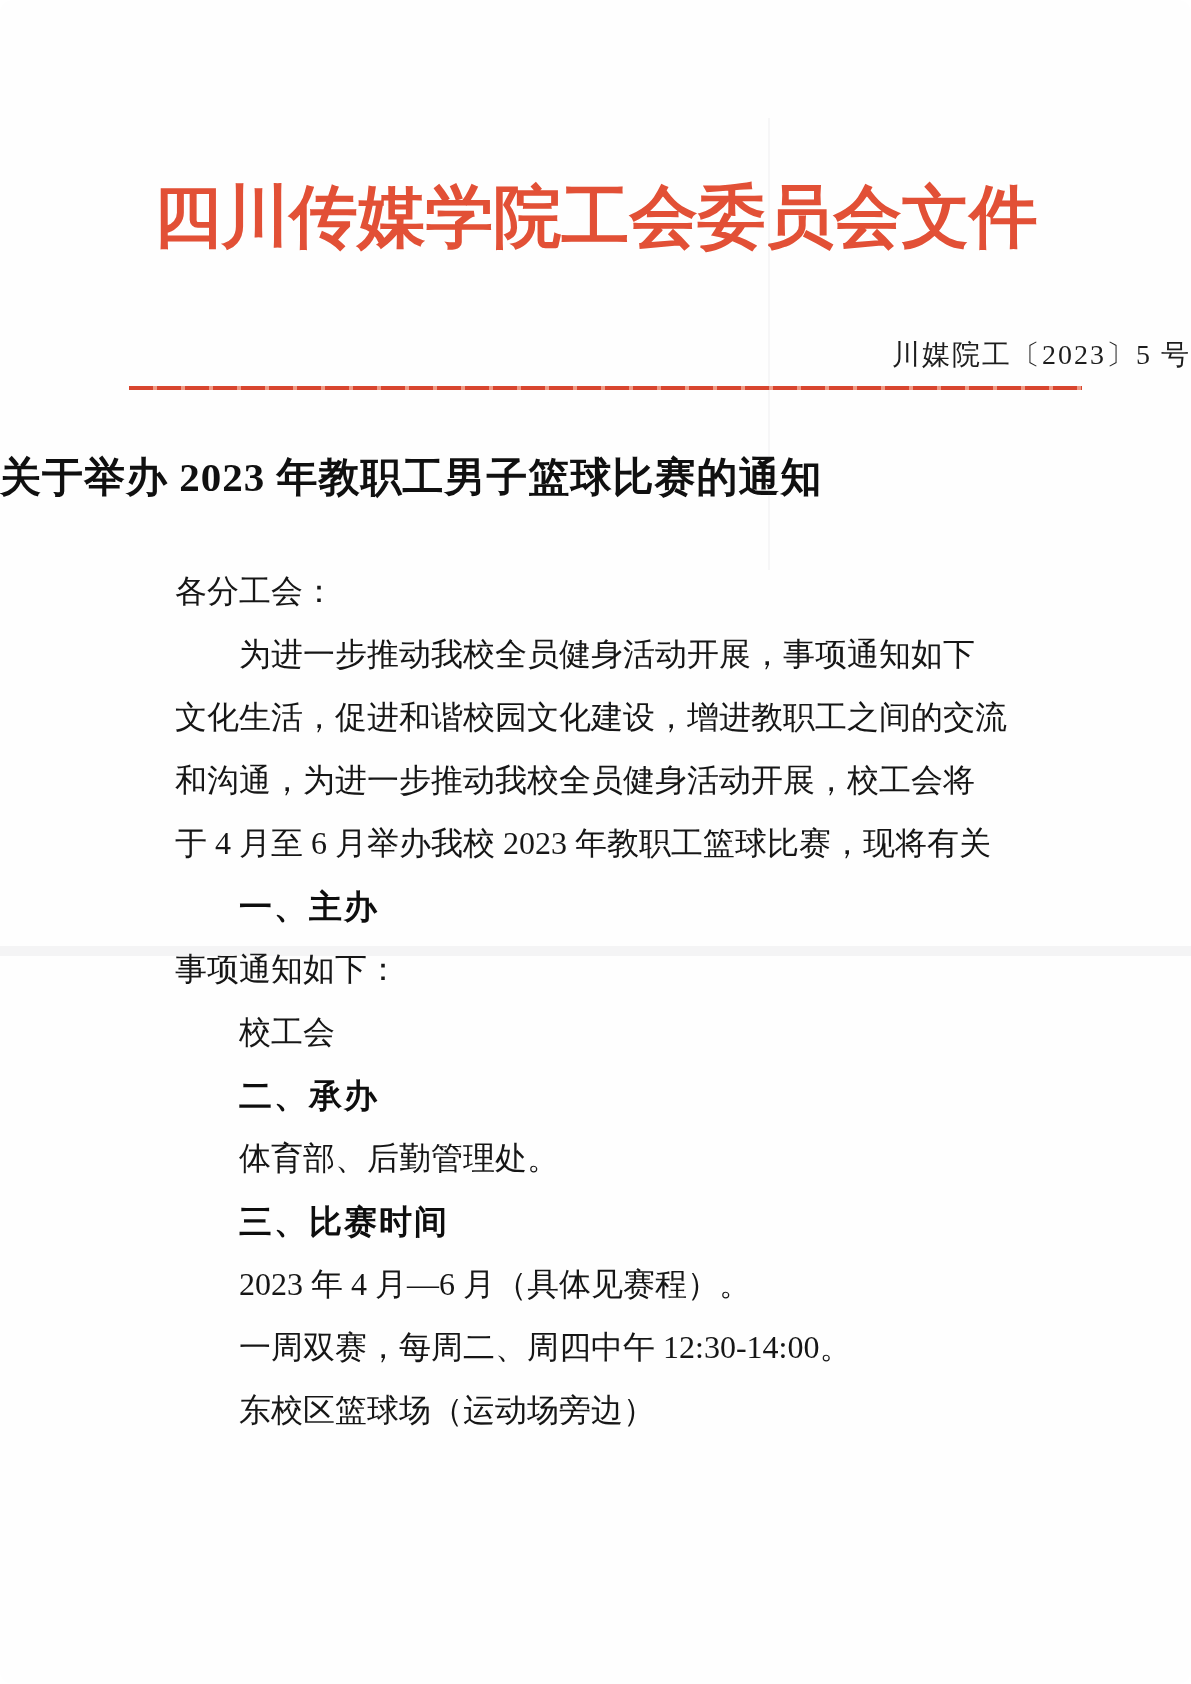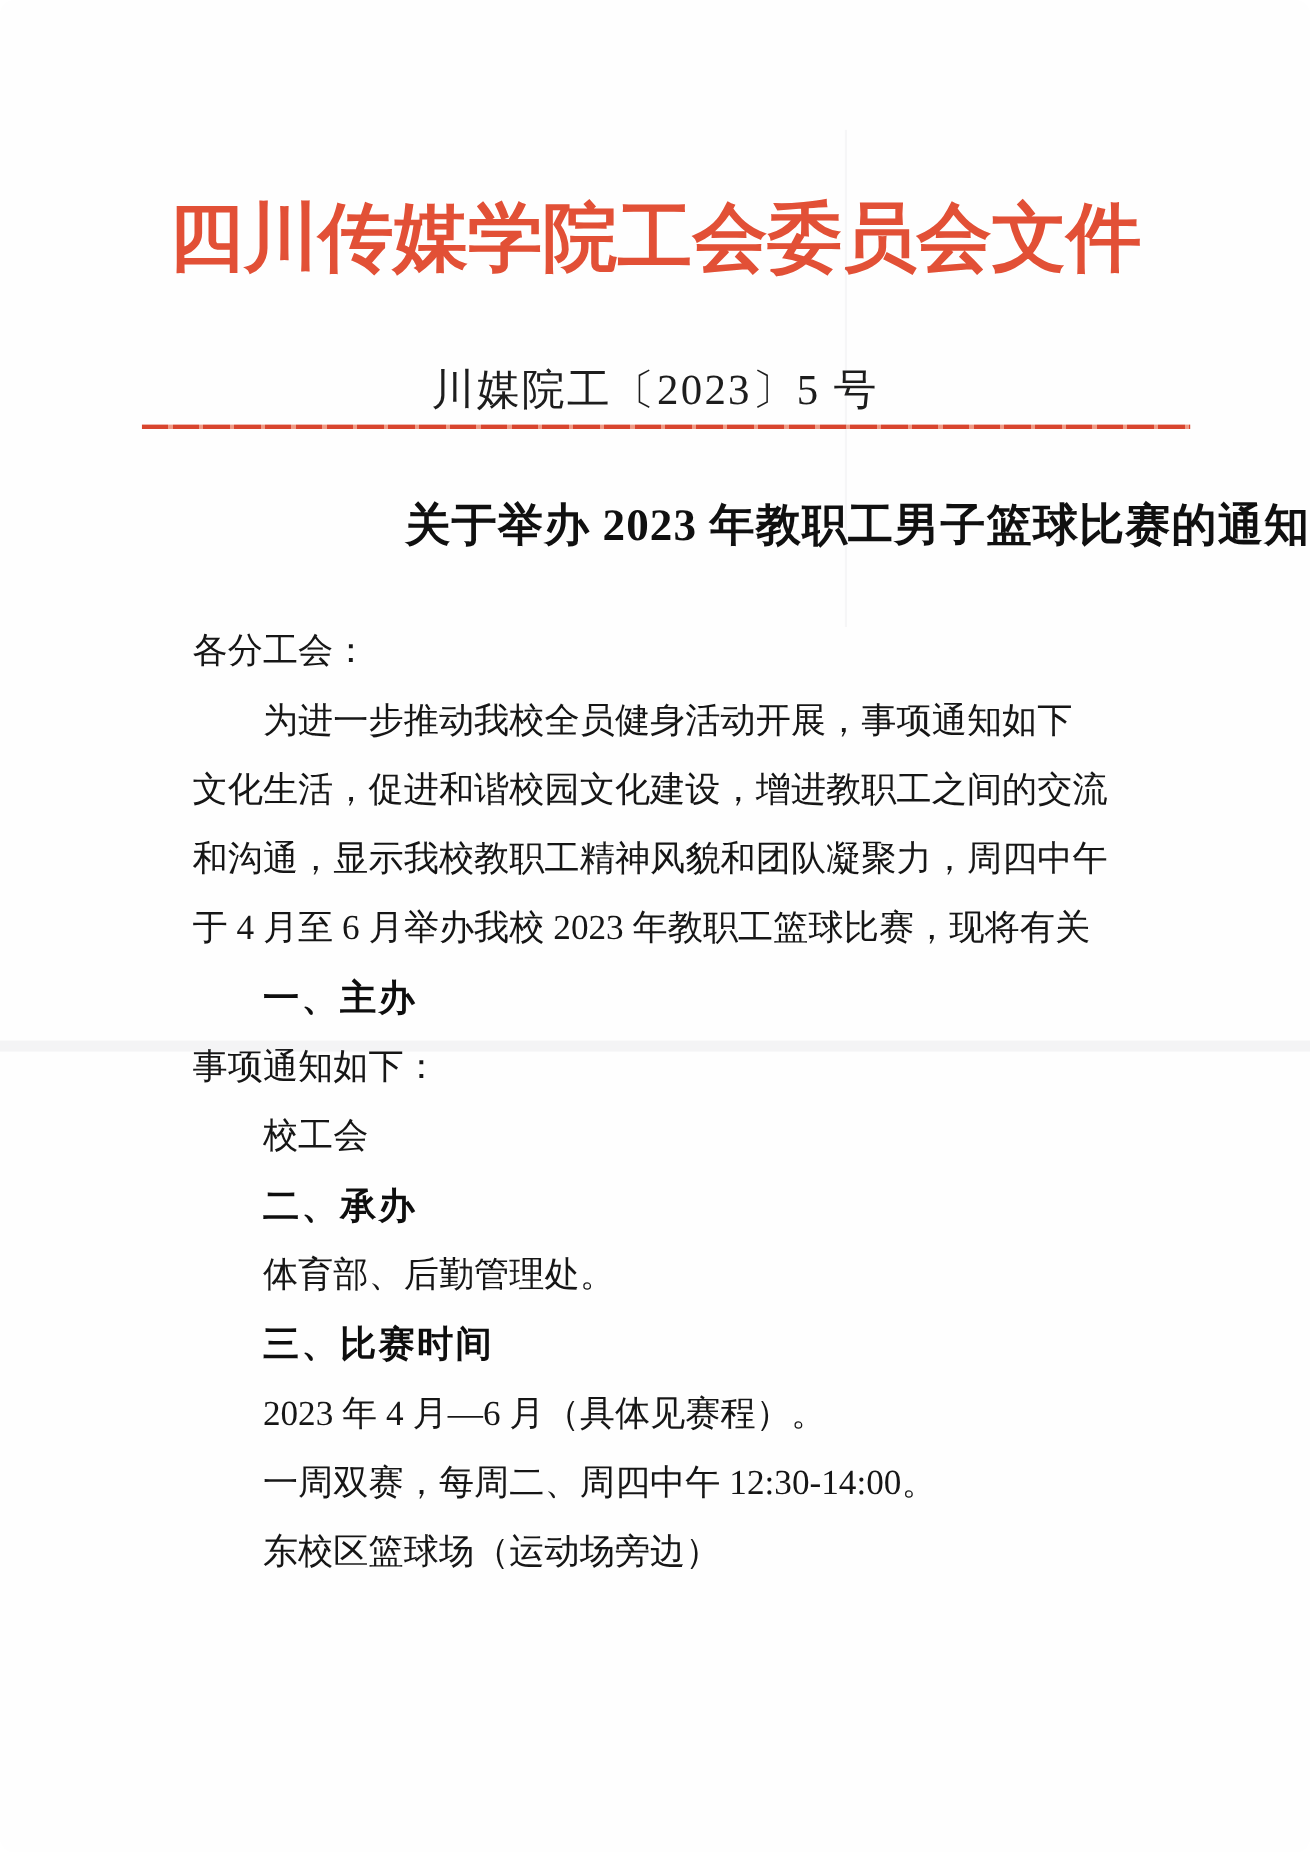--- a/index.html
+++ b/index.html
@@ -21,35 +21,35 @@
     text-align: center;
     font-family: "Liberation Sans", "DejaVu Sans", sans-serif;
     font-weight: bold;
     font-size: 68px; line-height: 92px;
     color: var(--header-red, #e25036);
     white-space: nowrap;
     letter-spacing: 0px;
   }
   .doc-number {
     position: absolute; top: 334px; left: 0; width: 100%;
-    text-align: center;
-    font-size: 39px; line-height: 42px;
+    text-align: right;
+    font-size: 28px; line-height: 42px;
     letter-spacing: 2px;
     color: #1d1d1d;
   }
   .red-rule {
     position: absolute; top: 386px; left: 129px;
     width: 953px; height: 4px;
     background: repeating-linear-gradient(90deg,
       var(--rule-red, #d8452e) 0px, var(--rule-red, #d8452e) 24px,
       #ef9b86 24px, #ef9b86 28px);
   }
   .notice-title {
     position: absolute; top: 450px; left: 0; width: 100%;
-    text-align: right;
+    text-align: left;
     font-weight: bold;
     font-size: 41px; line-height: 54px;
     letter-spacing: 1px;
     color: #101010;
     white-space: nowrap;
   }
   .body-block {
     position: absolute; top: 560px; left: 175px; width: 832px;
     font-size: 32px;
   }
@@ -88,21 +88,21 @@
   <div class="red-rule"></div>
 
   <div class="notice-title">关于举办 2023 年教职工男子篮球比赛的通知</div>
 
   <div class="body-block">
 
     <div class="line">各分工会：</div>
 
     <div class="line indent">为进一步推动我校全员健身活动开展，事项通知如下</div>
     <div class="line">文化生活，促进和谐校园文化建设，增进教职工之间的交流</div>
-    <div class="line">和沟通，显示我校教职工精神风貌和团队凝聚力，周四中午</div>
+    <div class="line">和沟通，为进一步推动我校全员健身活动开展，校工会将</div>
     <div class="line">于 4 月至 6 月举办我校 2023 年教职工篮球比赛，现将有关</div>
     <div class="line indent heading">一、主办</div>
 
     <div class="line">事项通知如下：</div>
     <div class="line indent">校工会</div>
 
     <div class="line indent heading">二、承办</div>
     <div class="line indent">体育部、后勤管理处。</div>
 
     <div class="line indent heading">三、比赛时间</div>

